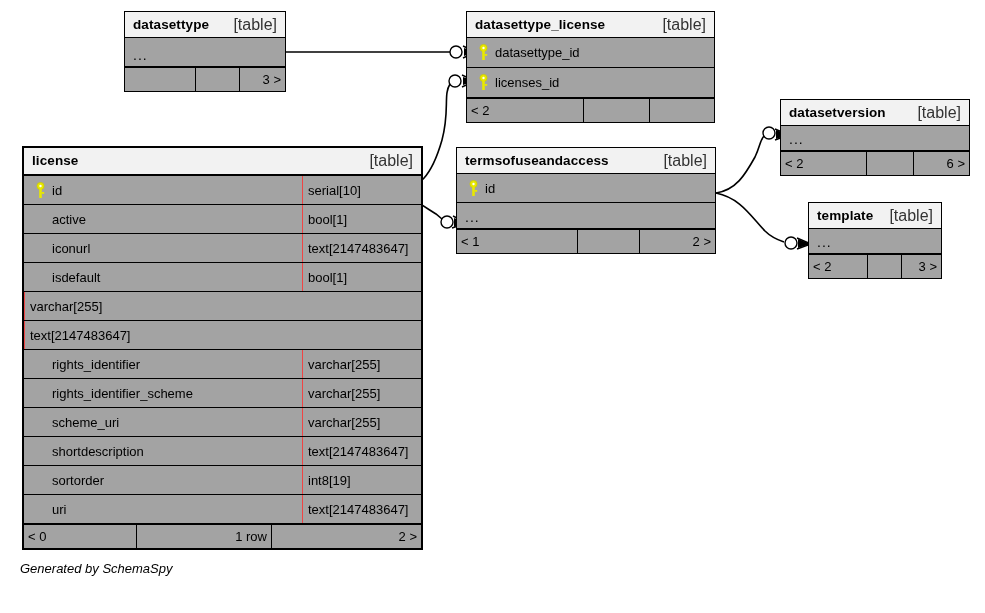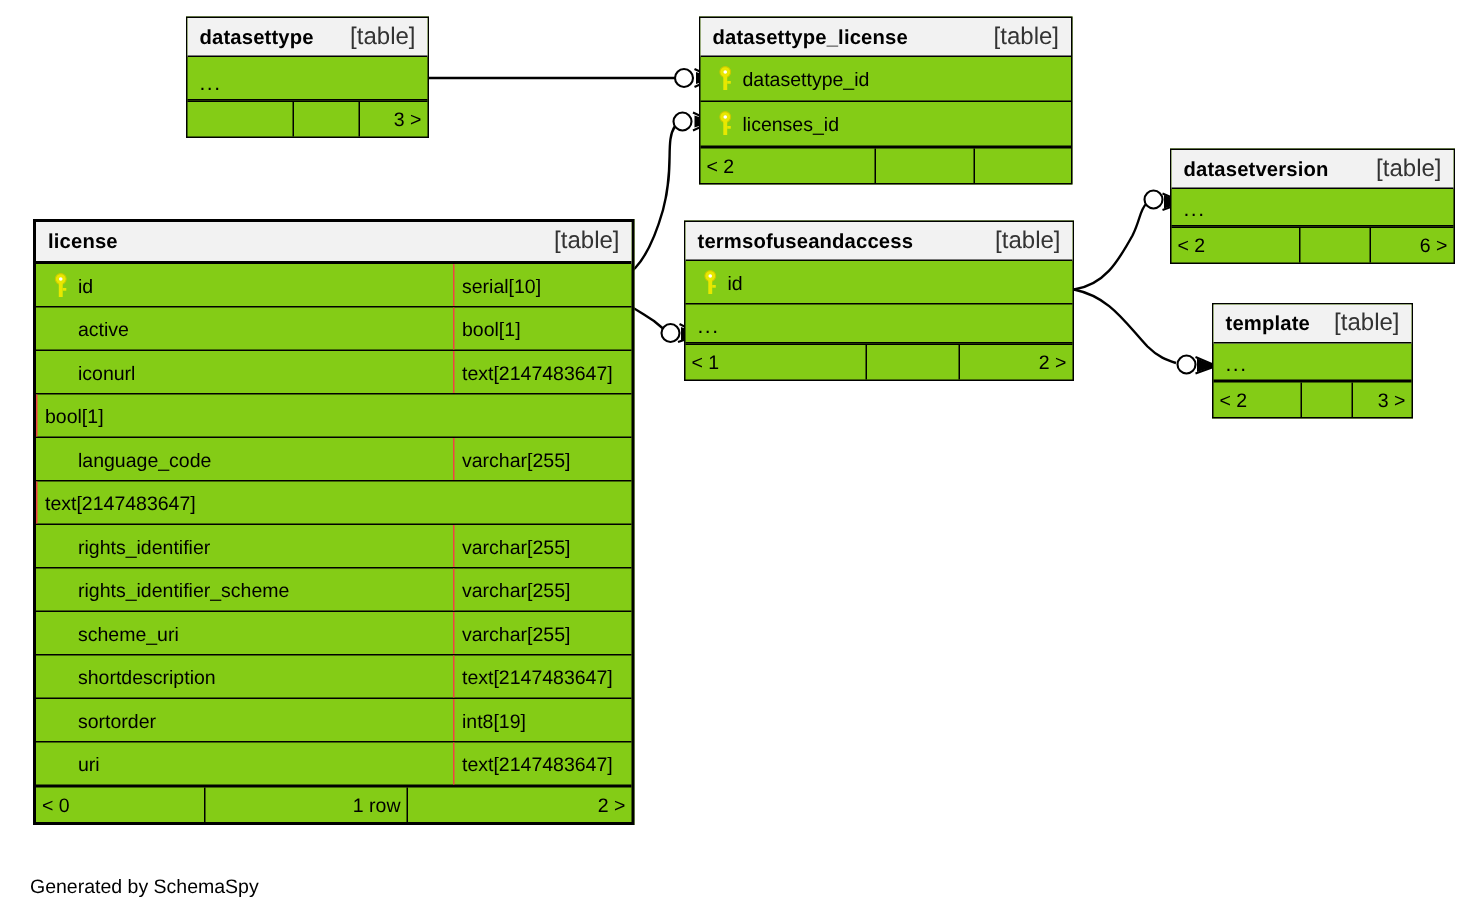--- a/index.html
+++ b/index.html
@@ -29,21 +29,21 @@
     width: 985px;
     height: 613px;
     pointer-events: none;
   }
 
   
   .table-node {
     position: absolute;
     box-sizing: border-box;
     border: 1px solid #000000;
-    background: #84cc16;
+    background: #a3a3a3;
     font-size: 13px;
     line-height: 1;
   }
   .table-node.focal {
     border-width: 2px;
   }
   .tbl-title {
     box-sizing: border-box;
     display: flex;
     align-items: center;
@@ -139,24 +139,25 @@
   #node-license            { left: 22px;  top: 146px; width: 401px; }
   #node-termsofuseandaccess{ left: 456px; top: 147px; width: 260px; }
   #node-datasetversion     { left: 780px; top: 99px;  width: 190px; }
   #node-template           { left: 808px; top: 202px; width: 134px; }
 
   #node-license .col-type { width: 119px; }
 
   .footer-note {
     position: absolute;
     left: 20px;
-    top: 583px;
+    top: 561px;
     font-size: 13px;
     color: #000000;
     white-space: nowrap;
+    font-style: italic;
   }
 </style>
 </head>
 <body>
 
 <div id="canvas">
 
   <svg id="edges" viewBox="0 0 985 613" width="985" height="613" xmlns="http://www.w3.org/2000/svg">
     <g fill="none" stroke="#000000" stroke-width="1.6">
 
@@ -279,27 +280,27 @@
     </div>
 
     <div class="col-row">
       <div class="col-name">
         <span class="col-label indent">iconurl</span>
       </div>
       <div class="col-type">text[2147483647]</div>
     </div>
 
     <div class="col-row">
+      <div class="col-name">
+        <span class="col-label indent">isdefault</span>
+      </div>
       <div class="col-type">bool[1]</div>
     </div>
 
     <div class="col-row">
-      <div class="col-name">
-        <span class="col-label indent">language_code</span>
-      </div>
       <div class="col-type">varchar[255]</div>
     </div>
 
     <div class="col-row">
       <div class="col-type">text[2147483647]</div>
     </div>
 
     <div class="col-row">
       <div class="col-name">
         <span class="col-label indent">rights_identifier</span>

